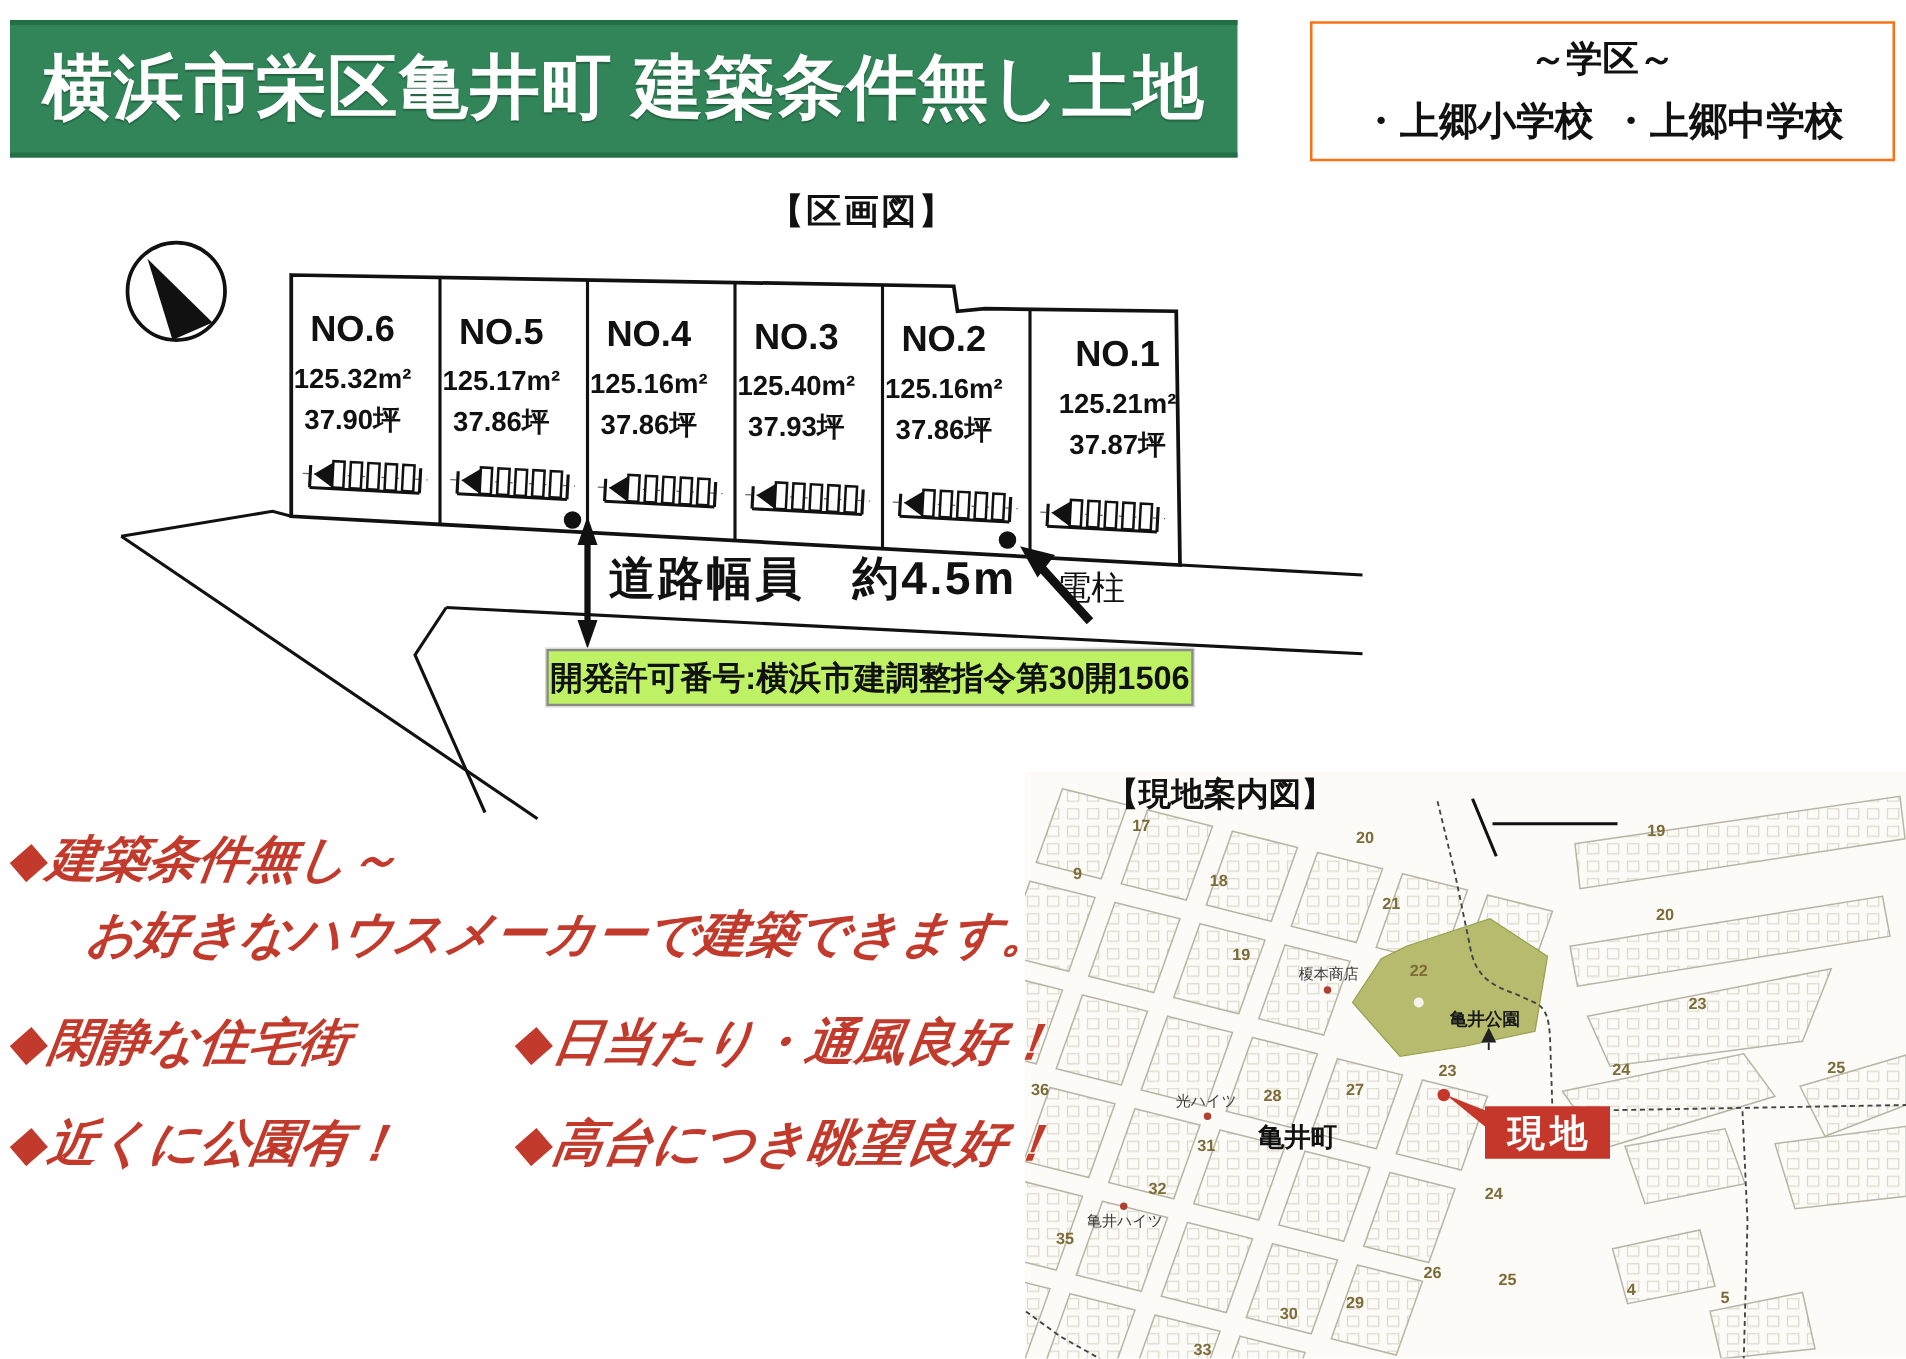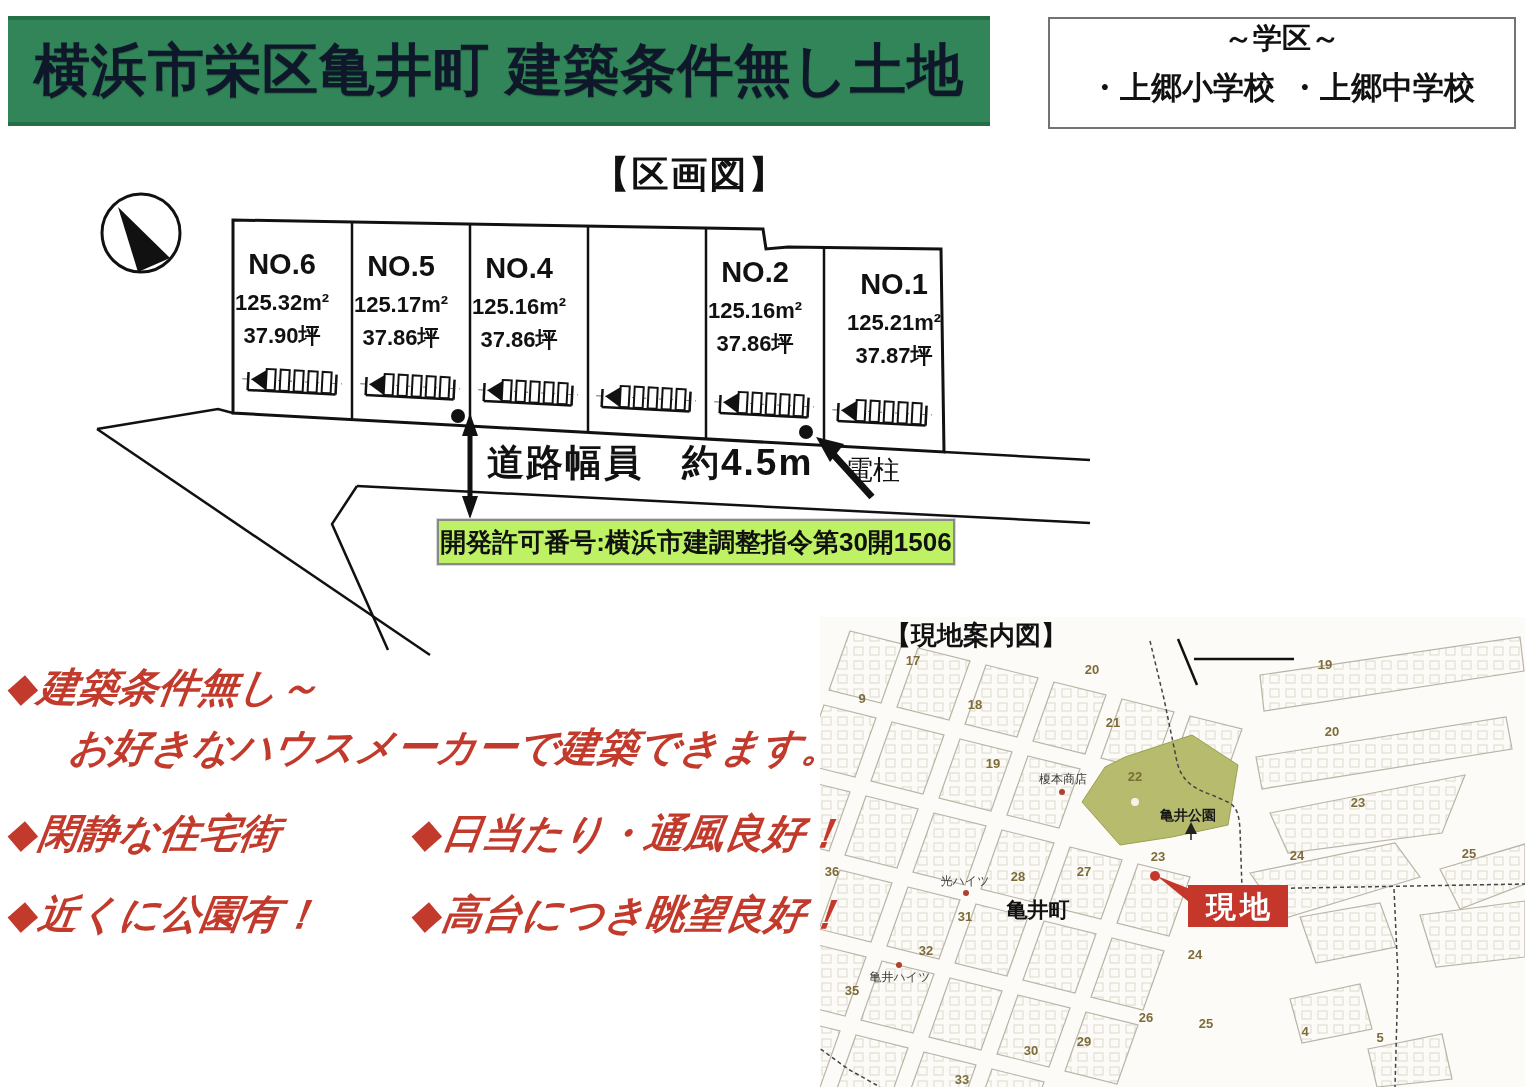--- a/index.html
+++ b/index.html
@@ -3,32 +3,32 @@
 <meta charset="utf-8">
 <style>
   html,body{margin:0;padding:0;background:#fff;}
   .page{position:relative;width:1525px;height:1087px;background:#ffffff;overflow:hidden;
         font-family:"Liberation Sans","DejaVu Sans",sans-serif;color:#111;}
 
   
   .banner{position:absolute;left:8px;top:16px;width:982px;height:110px;background:#318558;
           border-top:4px solid #256f47;border-bottom:4px solid #256f47;
           display:flex;align-items:center;justify-content:center;box-sizing:border-box;}
-  .banner-text{color:#0f172a;font-size:56px;font-weight:bold;letter-spacing:1px;white-space:nowrap;
+  .banner-text{color:#ffffff;font-size:56px;font-weight:bold;letter-spacing:1px;white-space:nowrap;
                text-shadow:0 1px 1px rgba(0,0,0,.25);}
 
   
-  .school{position:absolute;left:1048px;top:17px;width:468px;height:112px;border:2px solid #737373;
-          box-sizing:border-box;background:#fff;display:flex;flex-direction:column;align-items:center;}
+  .school{position:absolute;left:1048px;top:17px;width:468px;height:112px;border:2px solid #f97316;
+          box-sizing:border-box;background:#fff;display:flex;flex-direction:column;align-items:center;justify-content:center;}
   .school-heading{font-size:29px;font-weight:600;}
   .school-row{font-size:31px;font-weight:600;margin-top:8px;display:flex;gap:14px;white-space:nowrap;}
 
   
   .dg-title{position:absolute;left:560px;top:150px;width:260px;text-align:center;
-            font-size:37px;font-weight:bold;letter-spacing:2px;}
+            font-size:28px;font-weight:bold;letter-spacing:2px;}
   .dg-svg{position:absolute;left:60px;top:150px;z-index:1;}
   .plot{position:absolute;width:98px;text-align:center;z-index:2;}
   .plot-no{font-size:29px;font-weight:800;}
   .plot-m2{font-size:22px;font-weight:700;margin-top:9px;}
   .plot-tb{font-size:22px;font-weight:700;margin-top:5px;}
   .roadlab{position:absolute;left:487px;top:438px;font-size:37px;font-weight:bold;letter-spacing:2px;white-space:nowrap;z-index:2;}
   .polelab{position:absolute;left:846px;top:452px;font-size:27px;font-weight:normal;z-index:2;}
   .permit{position:absolute;left:437px;top:519px;width:518px;height:46px;border:2px solid #8a8a8a;outline:1px solid #d8d8d8;
           box-sizing:border-box;display:flex;align-items:center;justify-content:center;
           font-size:26px;font-weight:600;white-space:nowrap;z-index:2;background:#bef264;}
@@ -120,20 +120,25 @@
   </div>
   <div class="plot" style="left:352px;top:250px">
     <div class="plot-no">NO.5</div>
     <div class="plot-m2">125.17m²</div>
     <div class="plot-tb">37.86坪</div>
   </div>
   <div class="plot" style="left:470px;top:252px">
     <div class="plot-no">NO.4</div>
     <div class="plot-m2">125.16m²</div>
     <div class="plot-tb">37.86坪</div>
+  </div>
+  <div class="plot" style="left:588px;top:254px">
+    <div class="plot-no">NO.3</div>
+    <div class="plot-m2">125.40m²</div>
+    <div class="plot-tb">37.93坪</div>
   </div>
   <div class="plot" style="left:706px;top:256px">
     <div class="plot-no">NO.2</div>
     <div class="plot-m2">125.16m²</div>
     <div class="plot-tb">37.86坪</div>
   </div>
   <div class="plot" style="left:824px;top:268px;width:140px">
     <div class="plot-no">NO.1</div>
     <div class="plot-m2">125.21m²</div>
     <div class="plot-tb">37.87坪</div>

